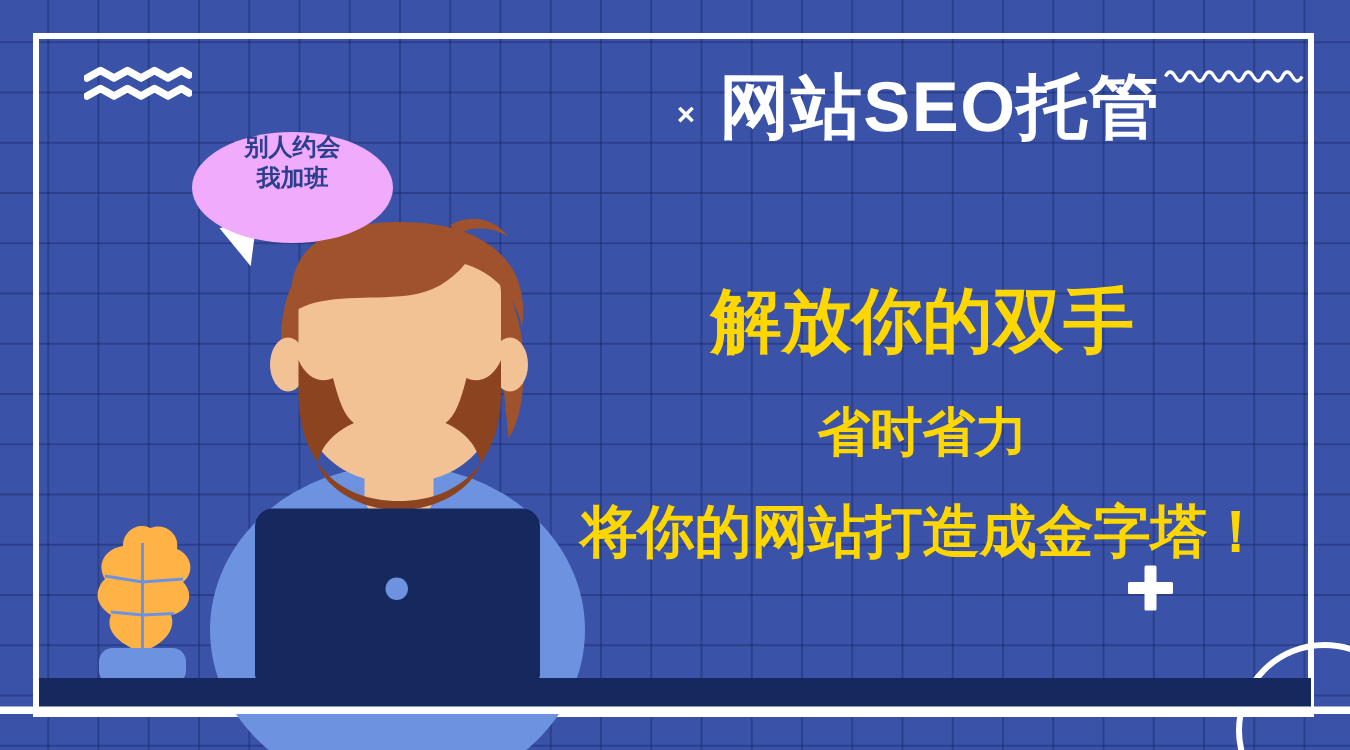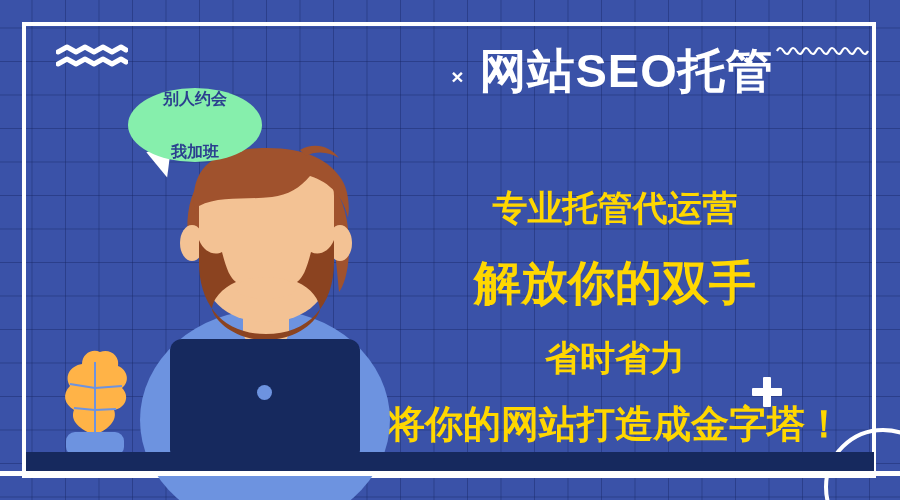--- a/index.html
+++ b/index.html
@@ -135,26 +135,26 @@
   }
   #plus-mark::before { left: 11px; top: 0;  width: 8px;  height: 30px; }
   #plus-mark::after  { left: 0;  top: 11px; width: 30px; height: 8px;  }
   
   #bubble {
     position: absolute;
     left: 128px;
     top: 88px;
     width: 134px;
     height: 74px;
-    background: #86efac;
+    background: #f0abfc;
     border-radius: 50%;
     display: flex;
     flex-direction: column;
     align-items: center;
-    justify-content: space-between;
+    justify-content: flex-start;
     color: #2b3f8f;
     font-size: 16px;
     font-weight: bold;
     line-height: 1.34;
     z-index: 6;
   }
   #bubble-tail {
     position: absolute;
     left: 150px;
     top: 148px;
@@ -231,21 +231,20 @@
   <div id="corner-circle"></div>
 
   <div id="header">
     <div id="title-row">
       <span id="close-x">×</span>
       <span id="main-title">网站SEO托管</span>
     </div>
   </div>
 
   <div id="slogans">
-    <div class="slogan s0">专业托管代运营</div>
     <div class="slogan s1">解放你的双手</div>
     <div class="slogan s2">省时省力</div>
     <div class="slogan s3">将你的网站打造成金字塔！</div>
   </div>
 
   <div id="plus-mark"></div>
 
   <div id="bubble-tail"></div>
   <div id="bubble">
     <span>别人约会</span>

